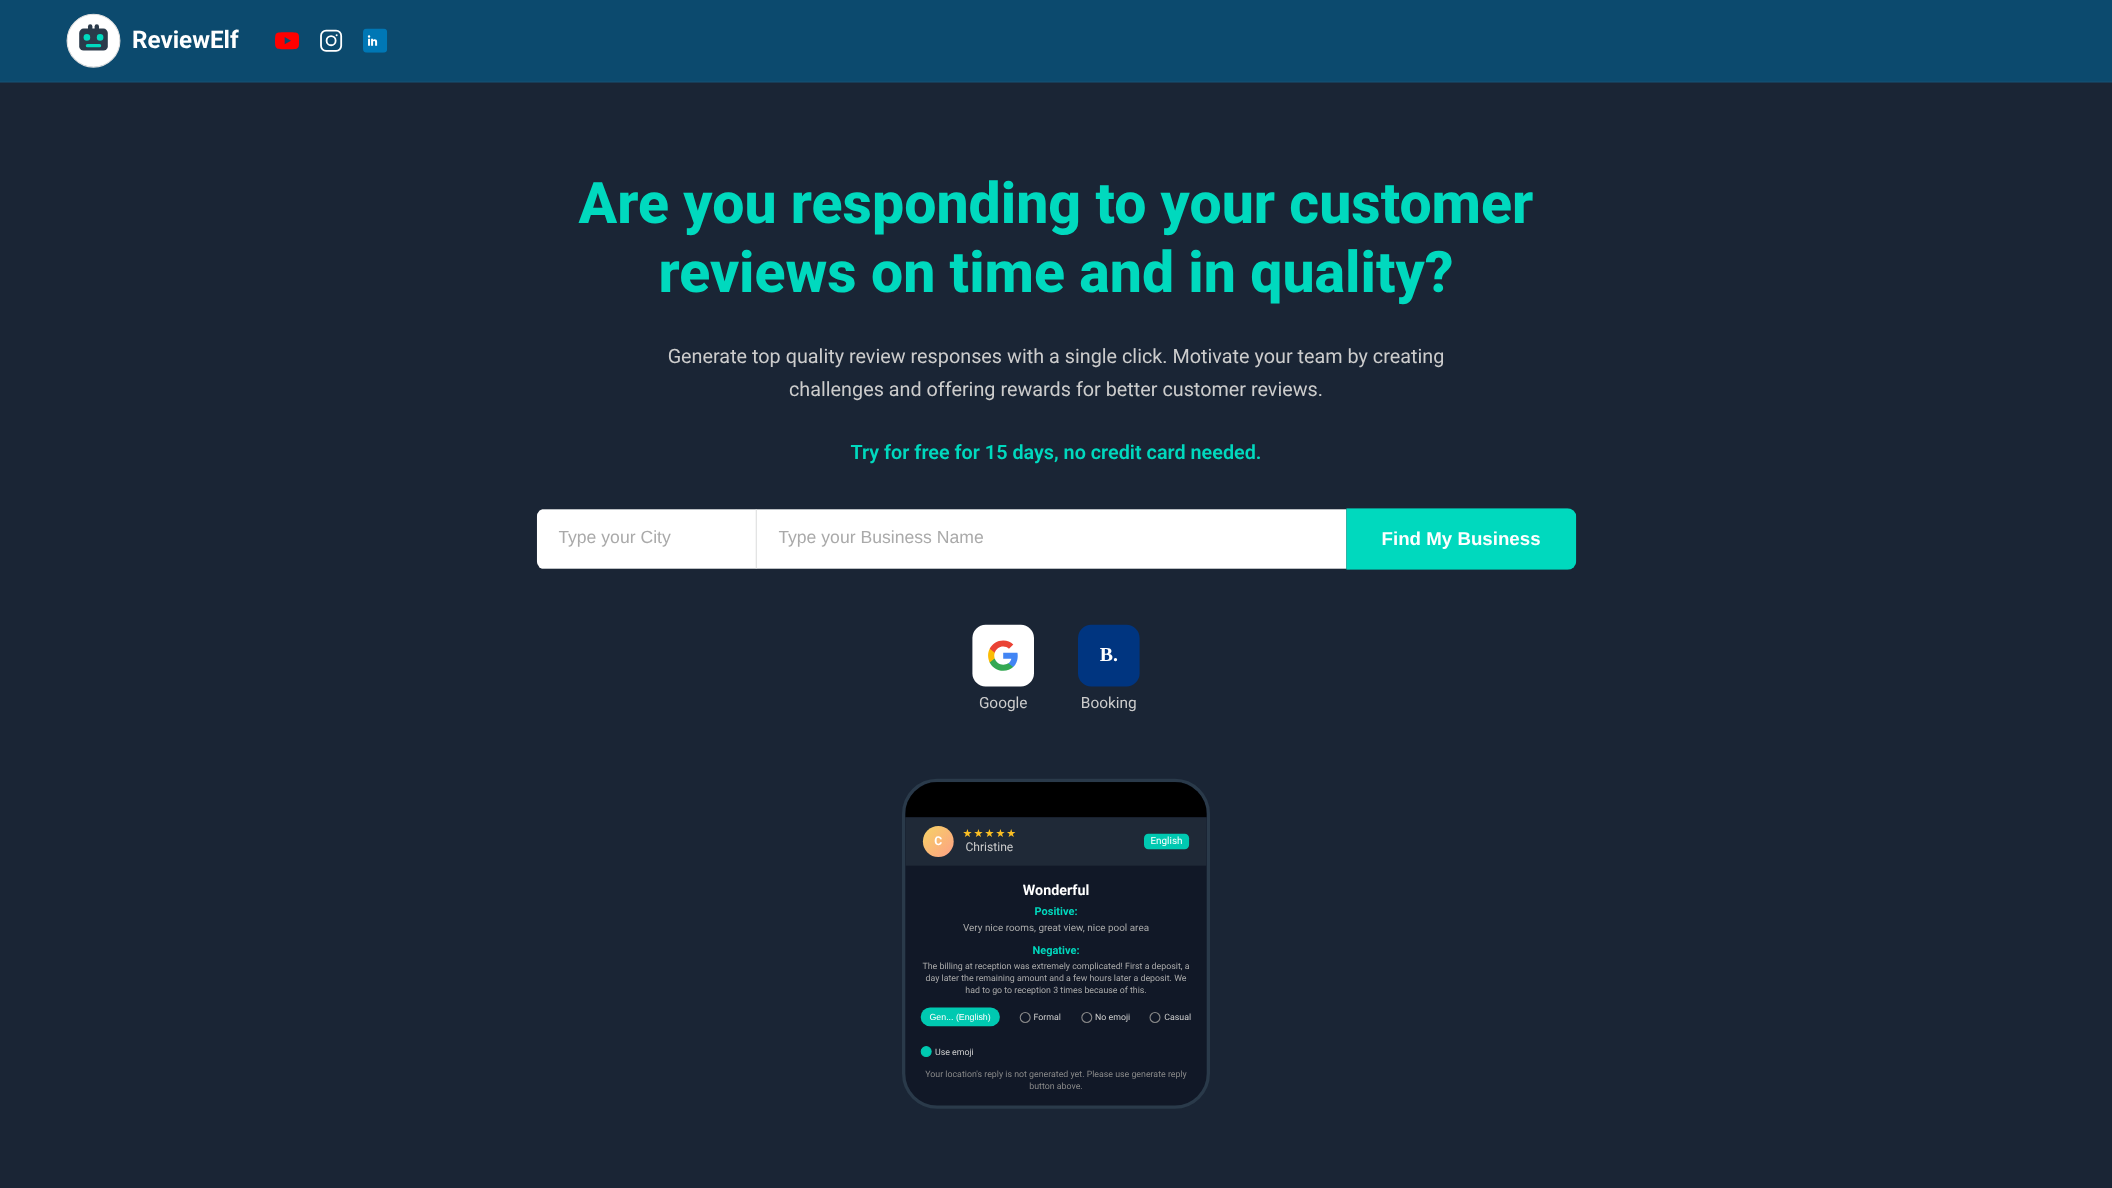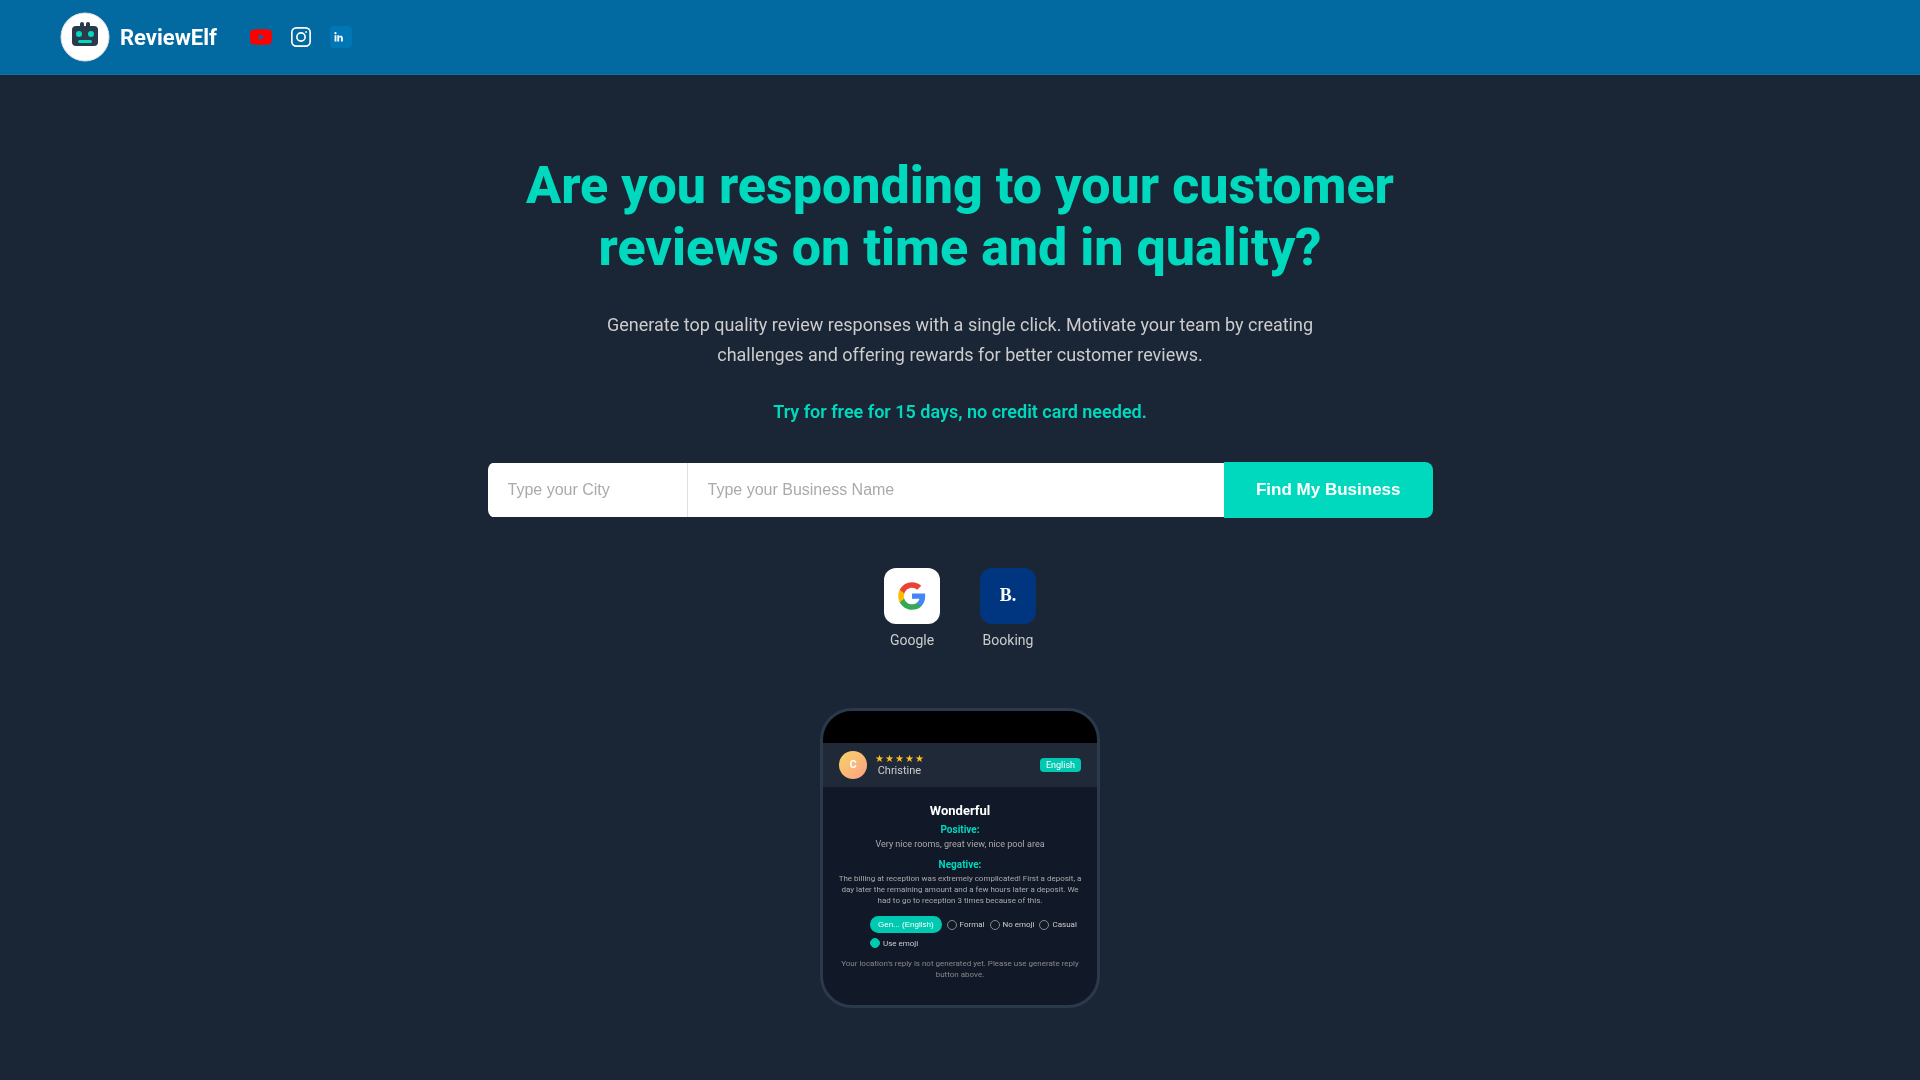--- a/index.html
+++ b/index.html
@@ -15,21 +15,21 @@
       min-height: 1080px;
       width: 1920px;
     }
 
     
     .navbar {
       display: flex;
       align-items: center;
       justify-content: space-between;
       padding: 12px 60px;
-      background-color: #0369a1;
+      background-color: #0c4a6e;
       border-bottom: 1px solid rgba(255,255,255,0.05);
       gap: 28px;
     }
 
     .navbar-left {
       display: flex;
       align-items: center;
       gap: 20px;
     }
 
@@ -309,23 +309,22 @@
     .review-negative-text {
       font-size: 8px;
       color: #aaaaaa;
       line-height: 1.4;
       margin-bottom: 10px;
     }
 
     .tone-options {
       display: flex;
       flex-wrap: wrap;
-      gap: 5px;
+      gap: 18px;
       margin-bottom: 10px;
-      margin-left: 33px;
     }
 
     .tone-btn {
       background-color: #00c9b1;
       color: white;
       font-size: 8px;
       padding: 4px 8px;
       border-radius: 12px;
       border: none;
     }

